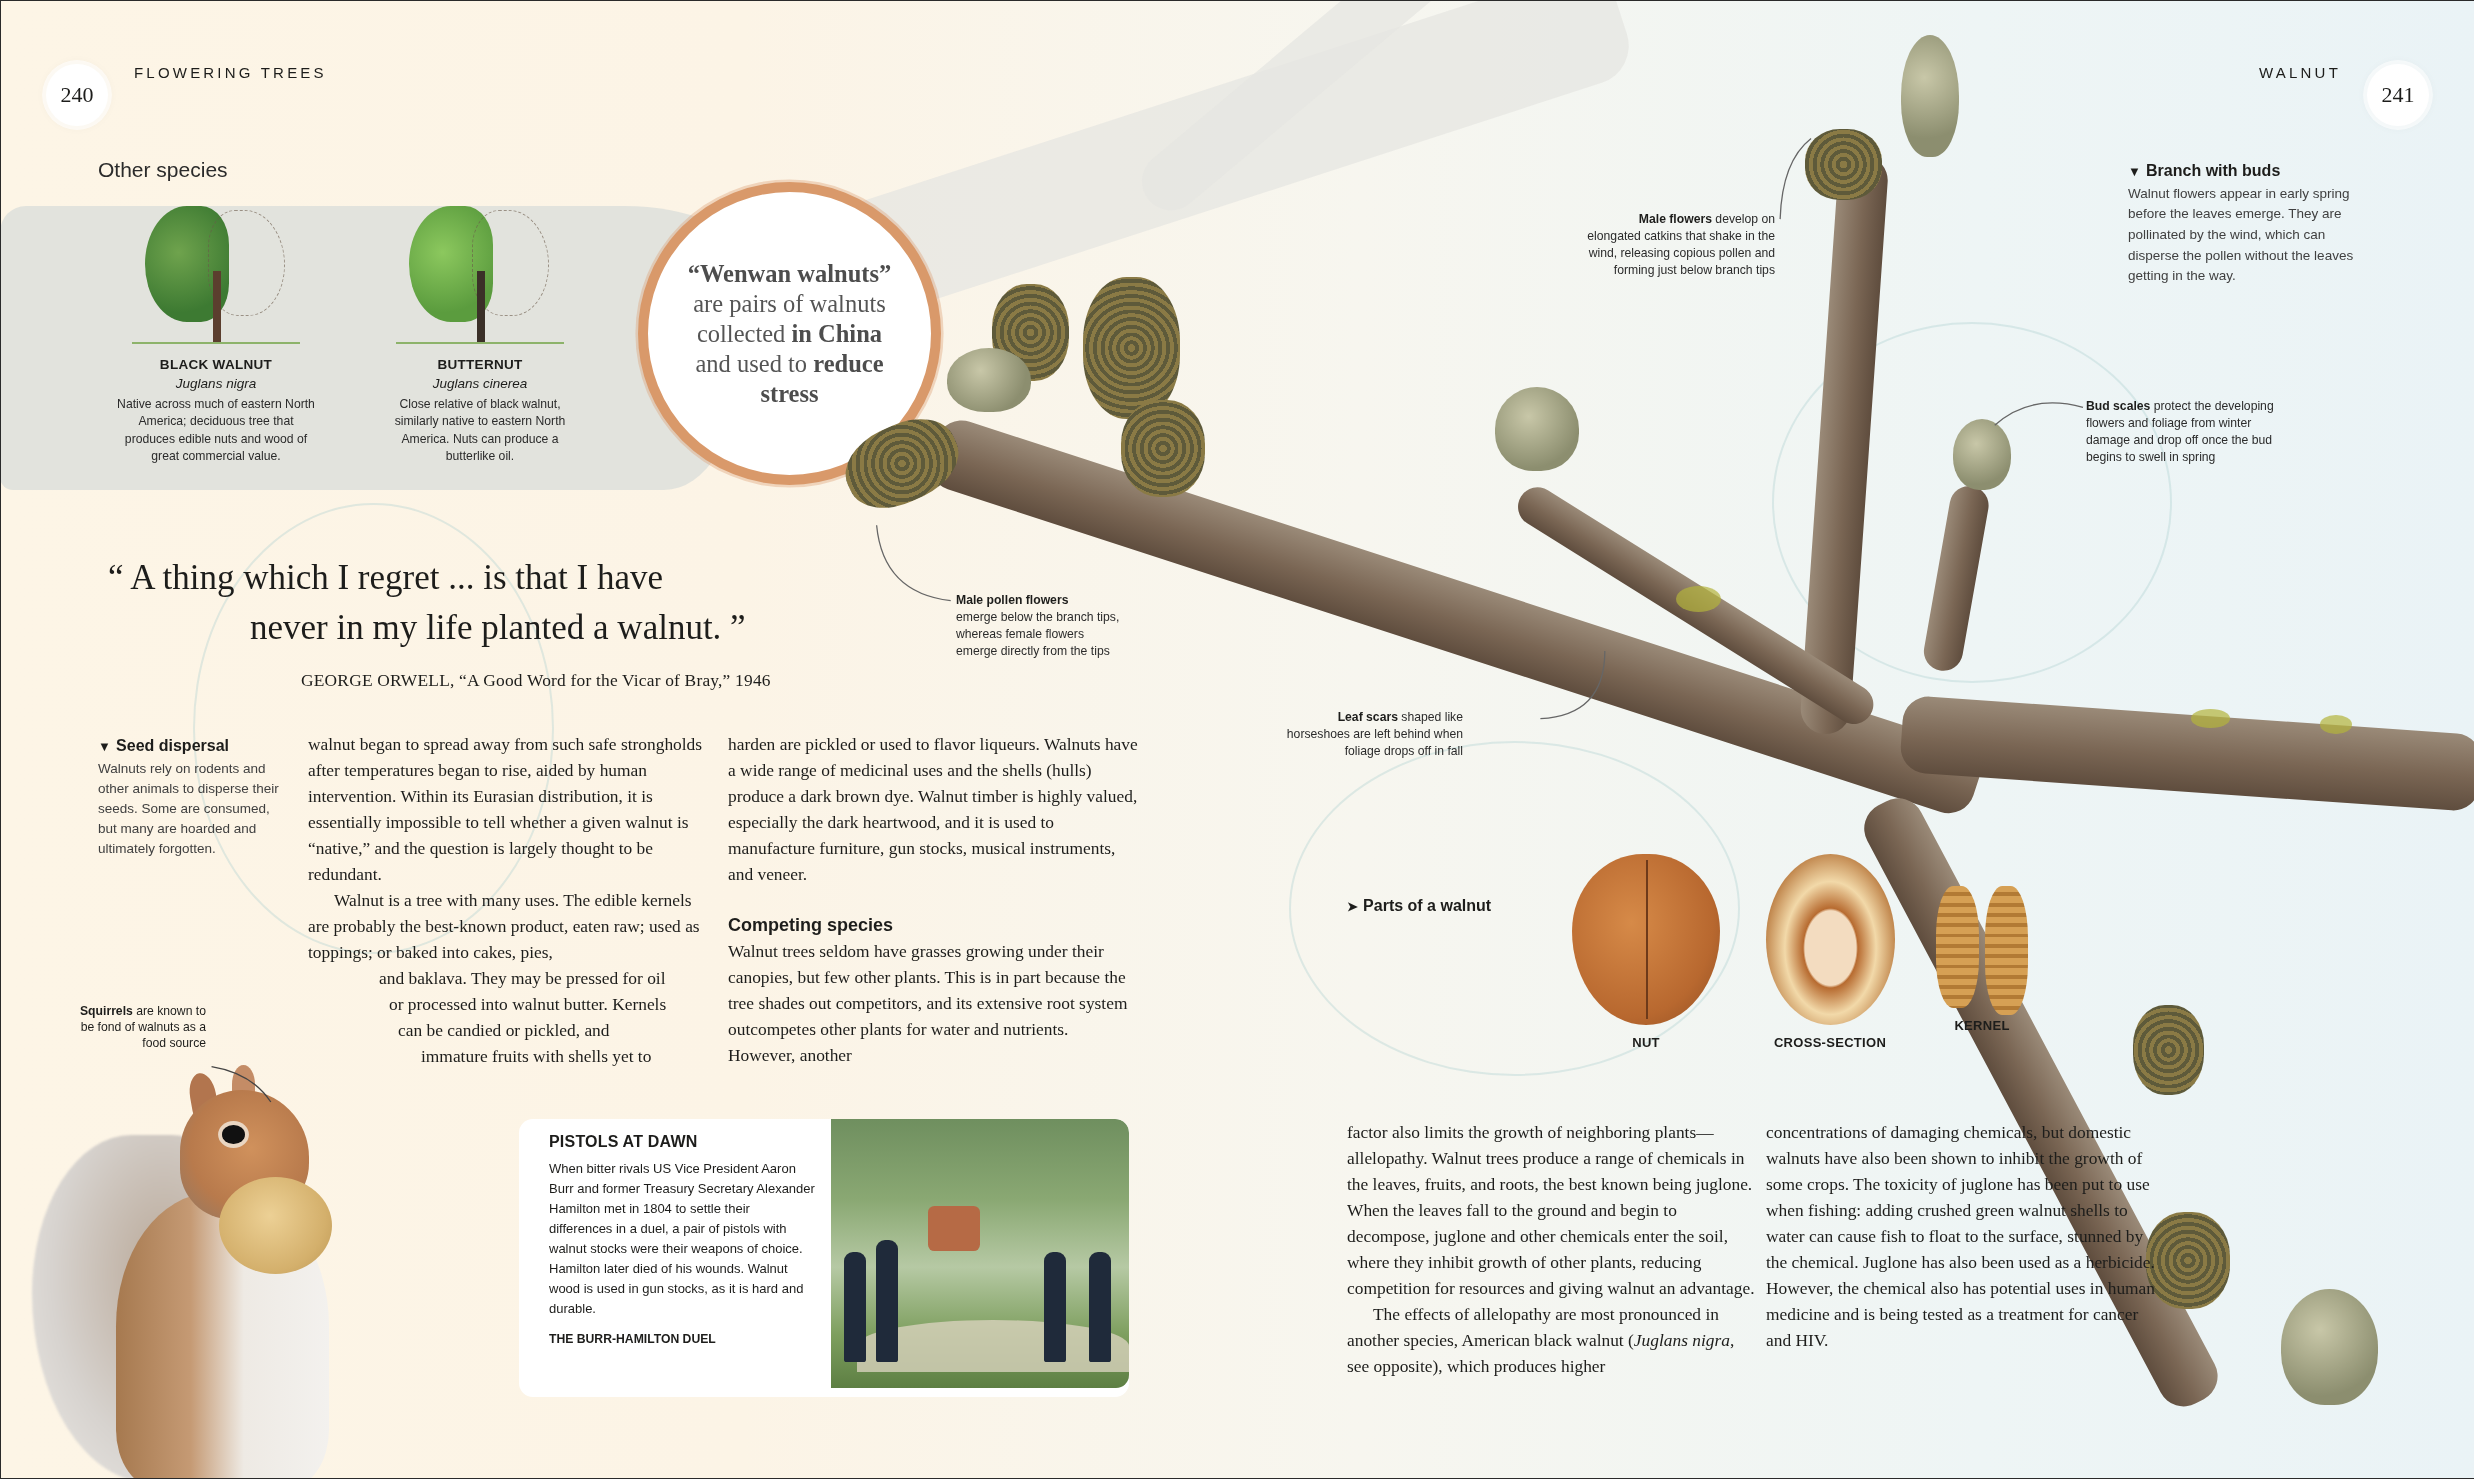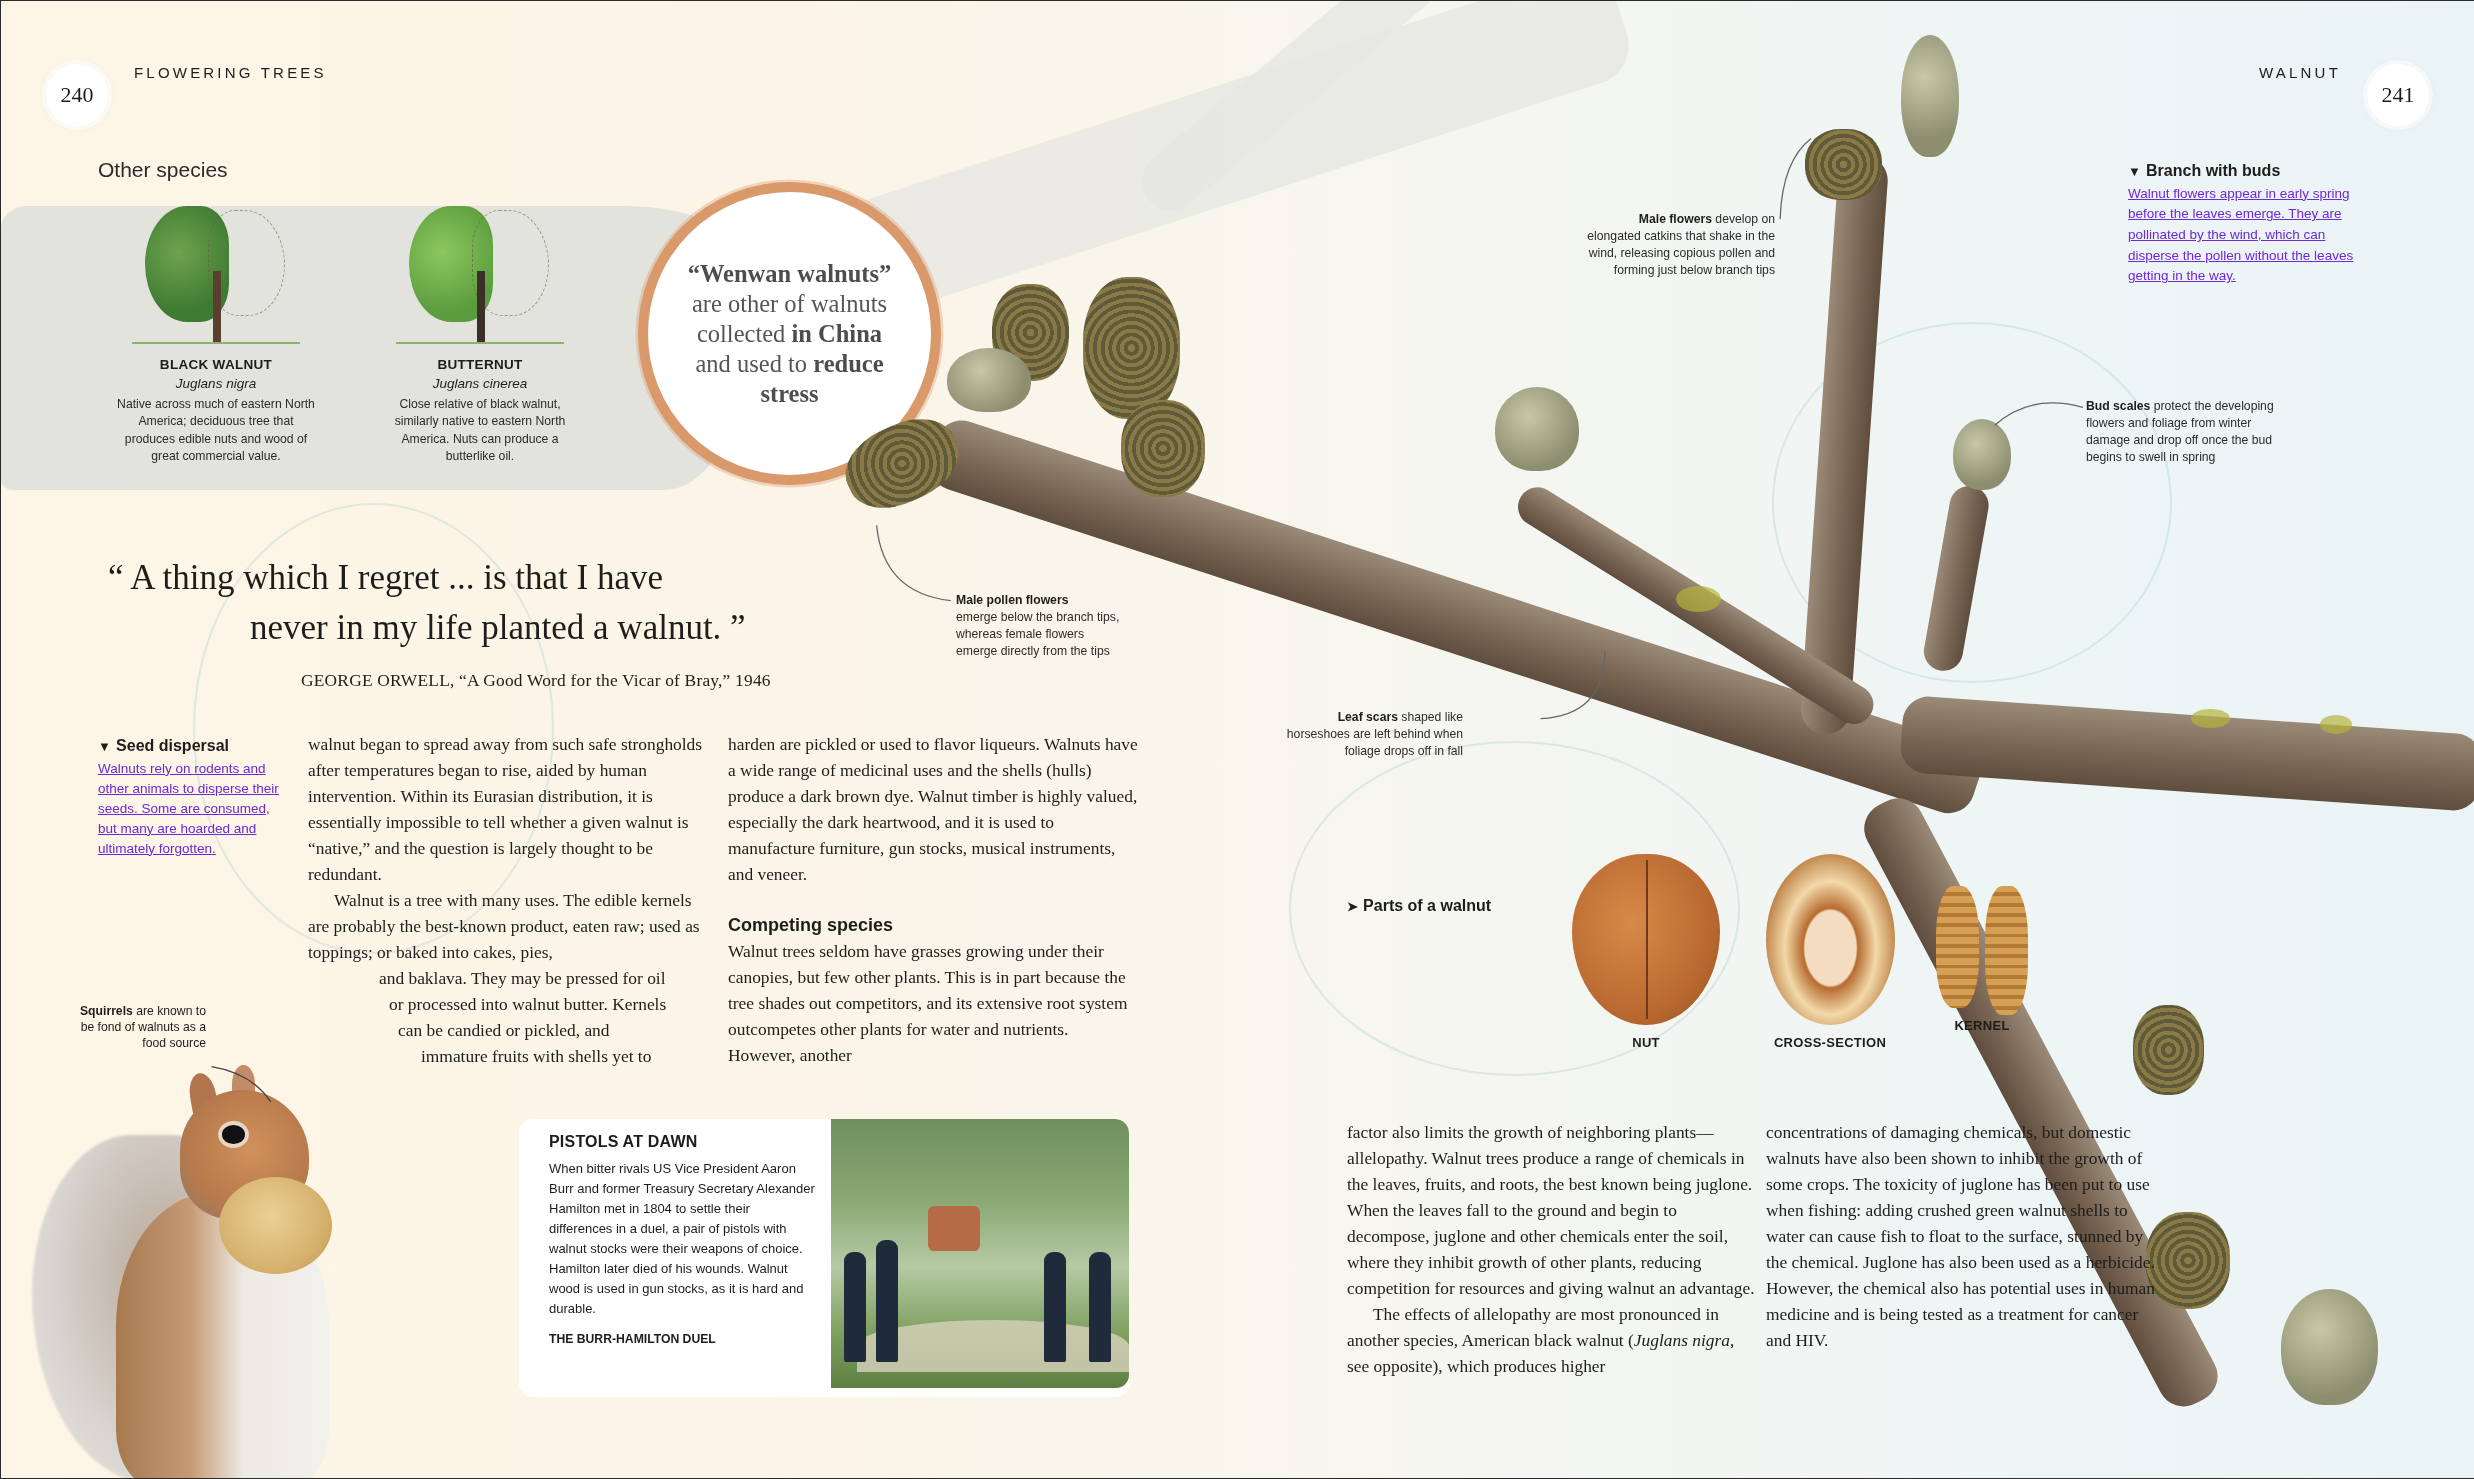--- a/index.html
+++ b/index.html
@@ -66,21 +66,21 @@
   .callout-text b { color: #4d4d4d; }
 
   
   .pull-quote { position: absolute; left: 108px; top: 553px; width: 754px; font-family: "Liberation Serif", serif; }
   .pq-line1 { font-size: 35px; line-height: 50px; }
   .pq-line2 { font-size: 35px; line-height: 50px; padding-left: 142px; }
   .pq-attr { font-size: 17.4px; margin-top: 17px; padding-left: 193px; letter-spacing: 0.2px; }
 
   
   .side-head { font-weight: bold; font-size: 16px; margin-bottom: 3.9px; }
-  .side-body { font-size: 13.5px; line-height: 20px; color: #6d28d9; text-decoration: underline; }
+  .side-body { font-size: 13.5px; line-height: 20px; color: #404040; }
   .seed-note { position: absolute; left: 98px; top: 737px; width: 187px; }
   .squirrel-note { position: absolute; left: 64px; top: 1003px; width: 142px; text-align: right; font-size: 12.2px; line-height: 16px; }
   .squirrel-note b { font-weight: bold; }
 
   
   .body-col { position: absolute; font-family: "Liberation Serif", serif; font-size: 17.4px; line-height: 26px; color: #1d1d1b; }
   .col1 { left: 308px; top: 731px; width: 400px; }
   .col1 p { text-indent: 0; }
   .col1 .indent { text-indent: 26px; }
   .col1 .wrap1 { padding-left: 71px; }
@@ -190,21 +190,21 @@
       <div class="tree-trunk" style="background:#3b3028;"></div>
       <div class="tree-ground"></div>
   </div>
   <div class="species-name">BUTTERNUT</div>
   <div class="species-latin">Juglans cinerea</div>
   <div class="species-desc">Close relative of black walnut, similarly native to eastern North America. Nuts can produce a butterlike oil.</div>
 </div>
 
 <div class="callout-circle">
   <div class="callout-text">
-    <b>“Wenwan walnuts”</b><span> are other of walnuts collected </span><b>in China</b><span> and used to </span><b>reduce stress</b>
+    <b>“Wenwan walnuts”</b><span> are pairs of walnuts collected </span><b>in China</b><span> and used to </span><b>reduce stress</b>
   </div>
 </div>
 
 <div class="pull-quote">
   <div class="pq-line1">“ A thing which I regret ... is that I have</div>
   <div class="pq-line2">never in my life planted a walnut. ”</div>
   <div class="pq-attr">GEORGE ORWELL, “A Good Word for the Vicar of Bray,” 1946</div>
 </div>
 
 <div class="seed-note">

